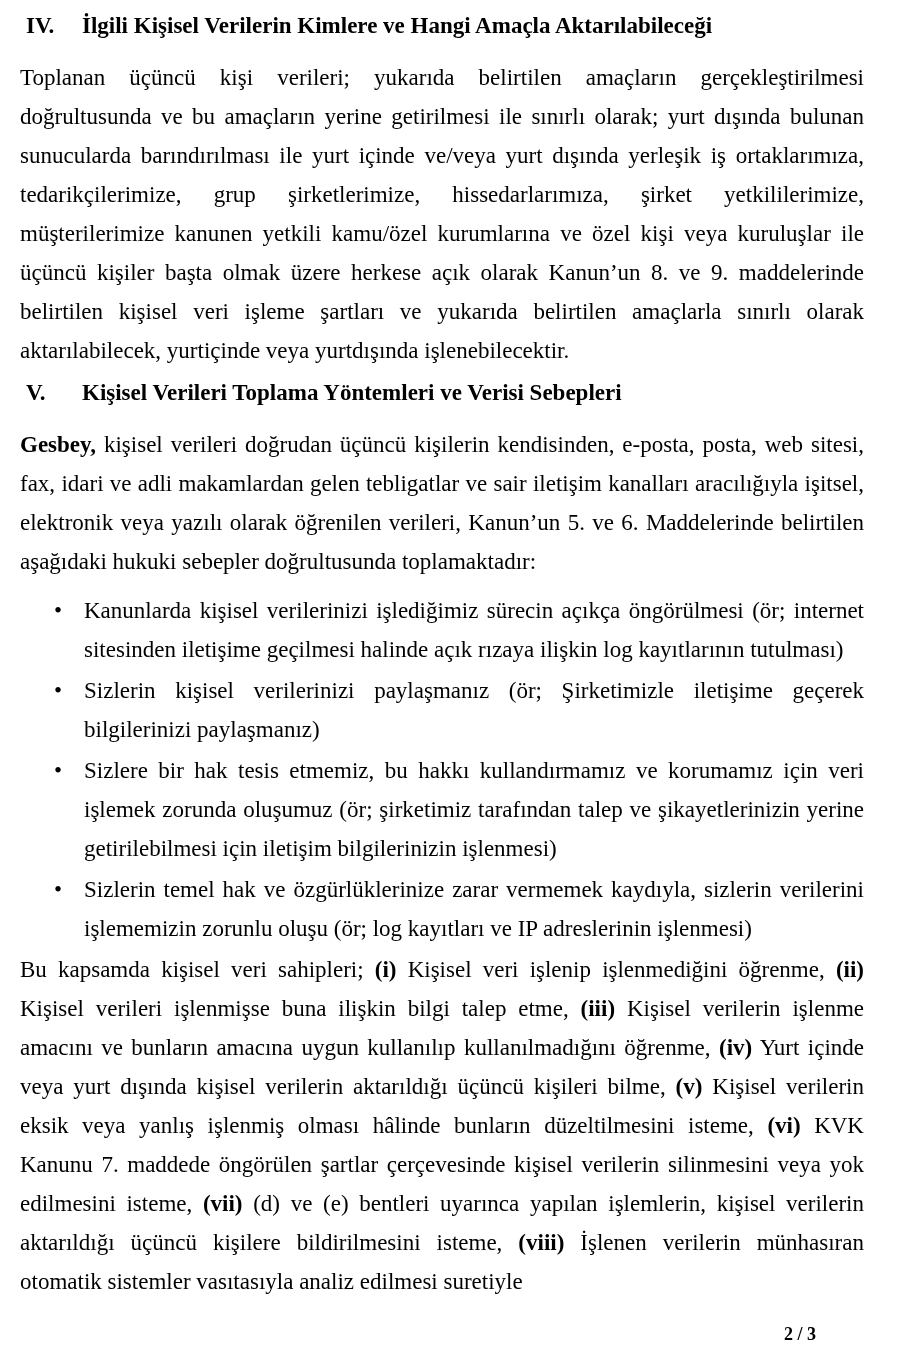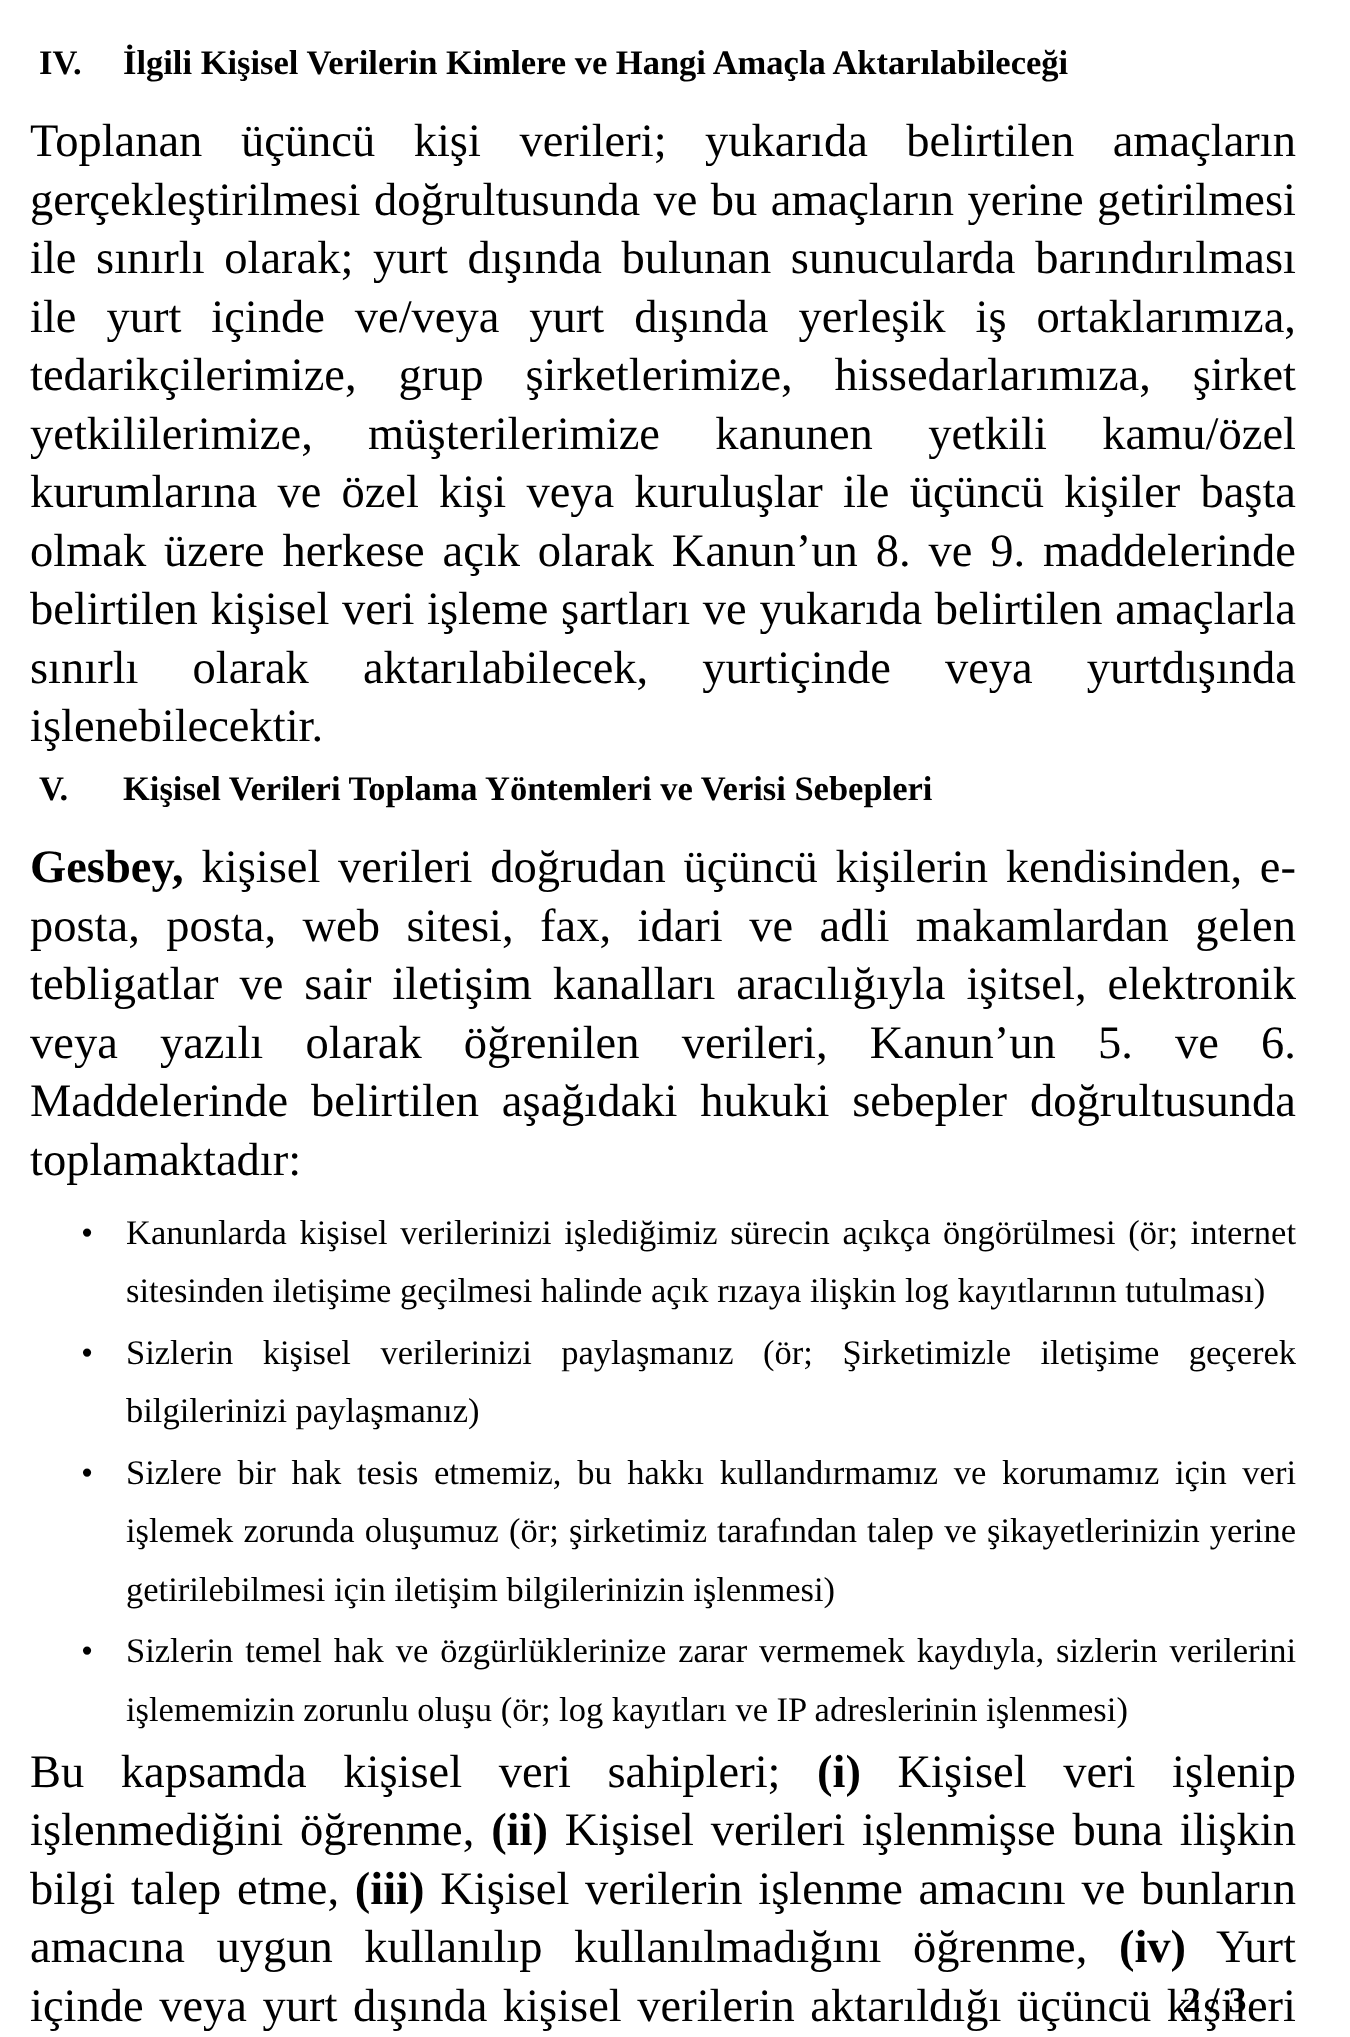--- a/index.html
+++ b/index.html
@@ -5,21 +5,21 @@
   html, body {
     margin: 0;
     padding: 0;
     background: #ffffff;
   }
   .page {
     position: relative;
     width: 884px;
     height: 1358px;
     box-sizing: border-box;
-    padding: 28px 20px 0 20px;
+    padding: 12px 20px 0 20px;
     background: #ffffff;
     color: #000000;
     font-family: "Liberation Serif", "DejaVu Serif", serif;
     overflow: hidden;
   }
   .heading {
     display: flex;
     font-weight: bold;
     font-size: 23px;
     line-height: 28px;
@@ -27,21 +27,21 @@
   }
   .heading .num {
     flex: 0 0 62px;
     box-sizing: border-box;
     padding-left: 6px;
   }
   .heading .title {
     flex: 1;
   }
   .body-par {
-    font-size: 31px;
+    font-size: 23px;
     line-height: 39px;
     text-align: justify;
     margin: 0;
   }
   .mt-head { margin-top: 0; }
   .mb-head { margin-bottom: 18px; }
   .sec-gap { margin-top: 9px; }
   .bullets {
     list-style: none;
     margin: 10px 0 0 0;
@@ -61,24 +61,24 @@
   .li-text {
     flex: 1;
     font-size: 23px;
     line-height: 39px;
     text-align: justify;
     font-family: Liberation Serif, serif;
   }
   b { font-weight: bold; }
   .footer-page {
     position: absolute;
-    right: 53px;
+    right: 68px;
     bottom: 13px;
     font-weight: bold;
-    font-size: 24px;
+    font-size: 18px;
     line-height: 22px;
   }
 </style>
 </head>
 <body>
 
 <div class="page">
 
   <h2 class="heading mt-head mb-head">
     <span class="num">IV.</span>

